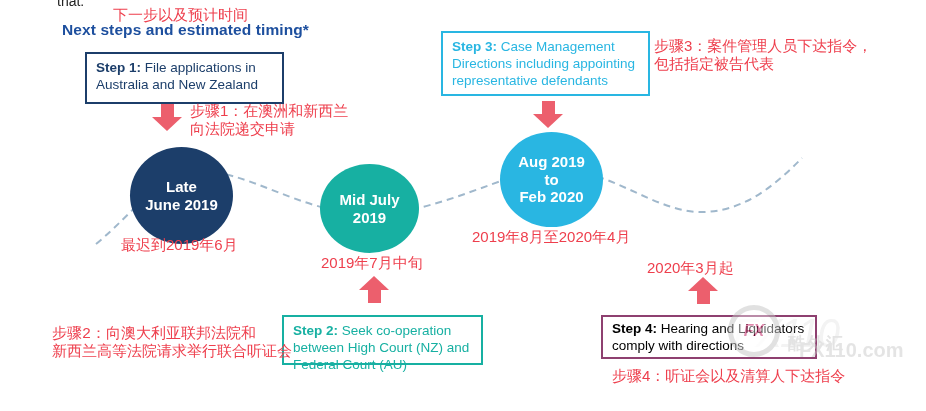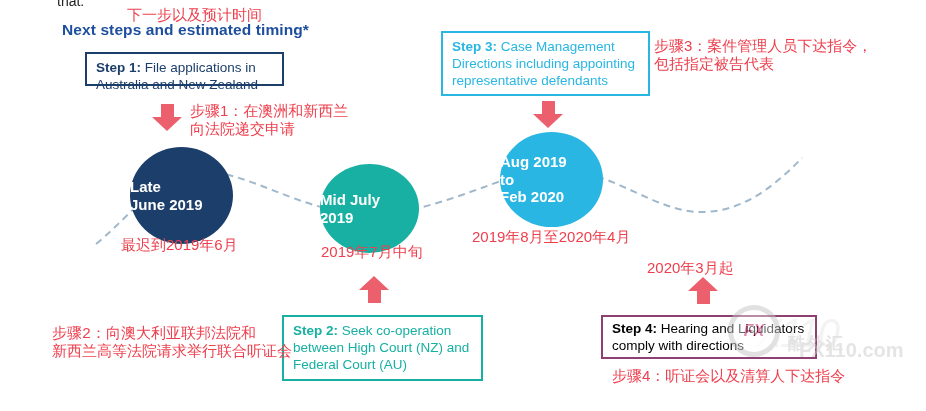--- a/index.html
+++ b/index.html
@@ -4,61 +4,61 @@
 <style>
   html,body{margin:0;padding:0;background:#ffffff;}
   #stage{
     position:relative;width:926px;height:411px;background:#ffffff;
     overflow:hidden;font-family:"Liberation Sans","DejaVu Sans",sans-serif;
   }
   .abs{position:absolute;}
 
   
   #fragment-top{left:57px;top:-7px;font-size:14px;color:#222;}
-  #title-zh{left:127px;top:6px;font-size:15px;color:#ee3f4d;}
+  #title-zh{left:113px;top:6px;font-size:15px;color:#ee3f4d;}
   #title-en{left:62px;top:21px;font-size:15.5px;font-weight:bold;color:#1d4f9e;letter-spacing:.1px;}
 
   
   .stepbox{
     position:absolute;background:#fff;border:2px solid;box-sizing:border-box;
     font-size:13.5px;line-height:17px;padding:5px 8px 4px 9px;z-index:3;
   }
   .stepbox b{font-weight:bold;}
-  #step1-box{left:85px;top:52px;width:199px;height:34px;border-color:#1c3e6a;color:#1c3e6a;}
-  #step2-box{left:282px;top:315px;width:201px;height:66px;border-color:#17b0a2;color:#17b0a2;}
+  #step1-box{left:85px;top:52px;width:199px;height:52px;border-color:#1c3e6a;color:#1c3e6a;}
+  #step2-box{left:282px;top:315px;width:201px;height:50px;border-color:#17b0a2;color:#17b0a2;}
   #step3-box{left:441px;top:31px;width:209px;height:65px;border-color:#29b6e2;color:#29b6e2;}
   #step4-box{left:601px;top:315px;width:216px;height:44px;border-color:#8e4070;color:#000000;padding-top:3px;}
 
   
   .zh{position:absolute;color:#ee3f4d;font-size:15px;line-height:18px;z-index:3;white-space:nowrap;}
   #anno-step1{left:190px;top:102px;}
   #anno-step2{left:52px;top:326px;font-family:Liberation Mono, monospace;}
   #anno-step3{left:654px;top:37px;}
   #anno-step4{left:612px;top:367px;}
   .date-zh{position:absolute;color:#ee3f4d;font-size:15px;z-index:3;white-space:nowrap;}
   #date-1{left:121px;top:236px;}
-  #date-2{left:321px;top:243px;text-align:center;}
+  #date-2{left:321px;top:254px;text-align:center;}
   #date-3{left:472px;top:228px;}
   #date-4{left:647px;top:259px;}
 
   
   .arr{position:absolute;width:30px;z-index:3;}
   .arr .stem{width:13px;height:13px;margin:0 auto;background:#ec5f6d;}
   .arr .head{width:0;height:0;margin:0 auto;border-left:15px solid transparent;border-right:15px solid transparent;}
   .arr.down .head{border-top:14px solid #ec5f6d;}
   .arr.up .head{border-bottom:14px solid #ec5f6d;}
   #arrow-step1{left:152px;top:104px;}
   #arrow-step3{left:533px;top:101px;}
   #arrow-step2{left:359px;top:276px;}
   #arrow-step4{left:688px;top:277px;}
 
   
   .circle{
     position:absolute;border-radius:50%;display:flex;flex-direction:column;
-    align-items:flex-start;justify-content:center;color:#fff;font-weight:bold;
+    align-items:center;justify-content:center;color:#fff;font-weight:bold;
     font-size:15px;line-height:17.5px;text-align:center;z-index:2;
   }
   #circle-1{left:130px;top:147px;width:103px;height:97px;background:#1c3e6a;}
   #circle-2{left:320px;top:164px;width:99px;height:89px;background:#17b0a2;}
   #circle-3{left:500px;top:132px;width:103px;height:95px;background:#29b6e2;}
   #circle-4{left:650px;top:163px;width:100px;height:94px;background:#8e4070;}
 
   
   #wave-svg{left:0;top:0;z-index:1;}
 

